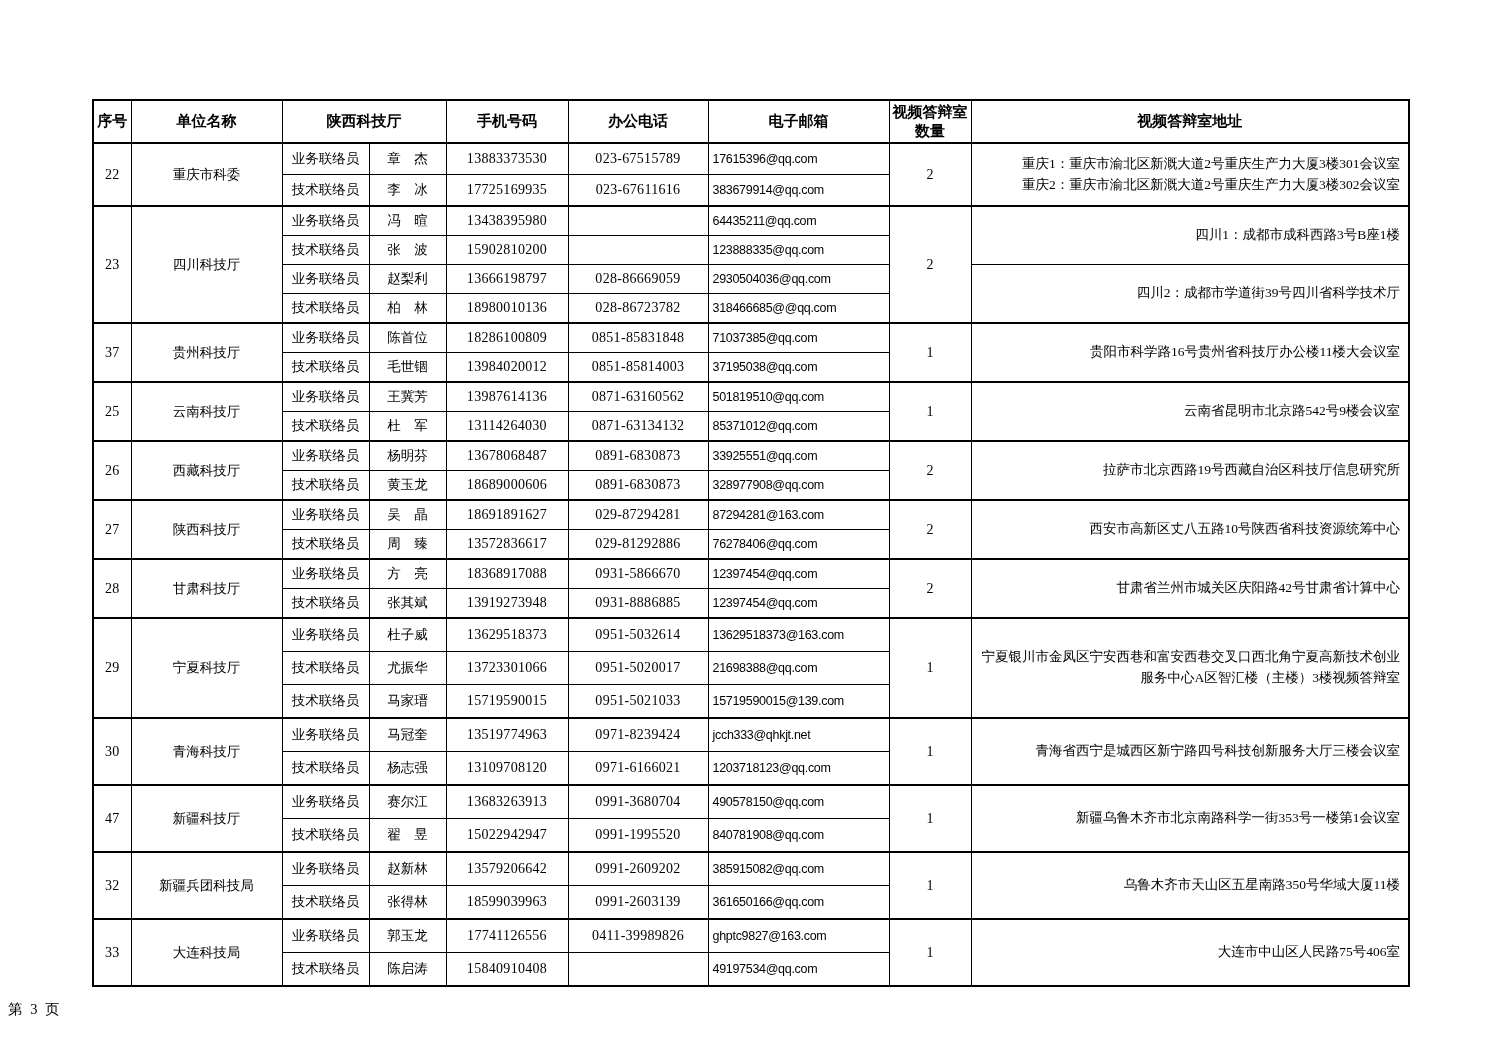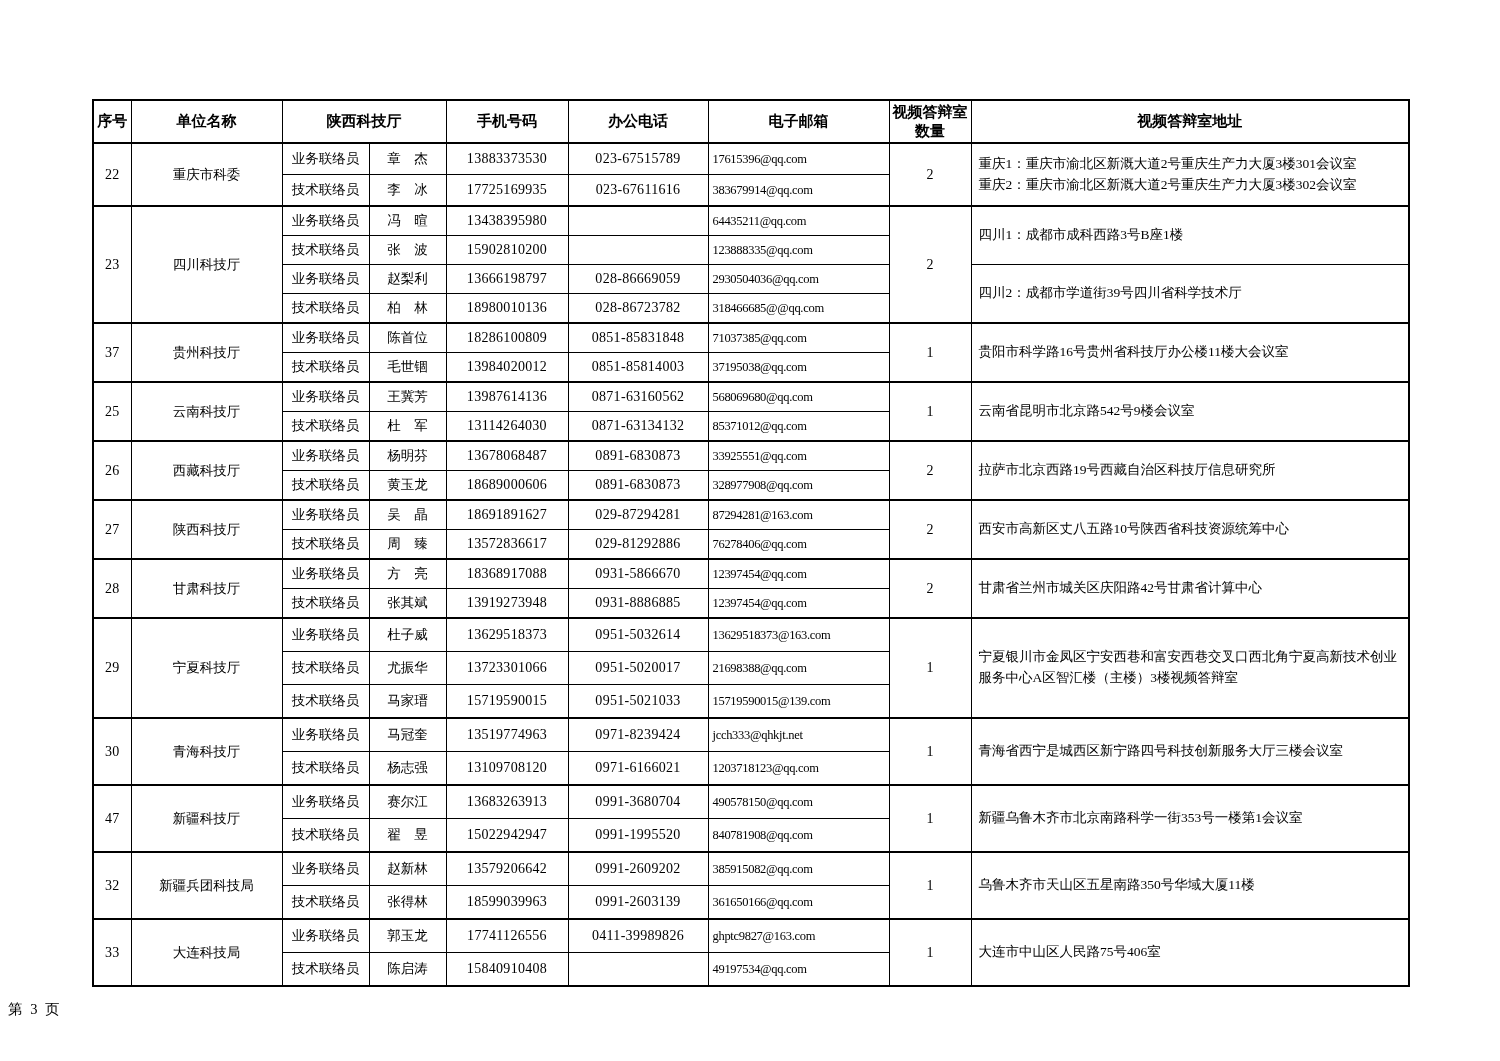--- a/index.html
+++ b/index.html
@@ -14,24 +14,24 @@
   }
   td,th{border:1px solid #000;padding:0;vertical-align:middle;overflow:hidden;}
   tr.bs > td{border-top:2px solid #000;}
   th{font-size:15px;font-weight:bold;text-align:center;height:41px;line-height:1.25;}
   td{font-size:13.5px;text-align:center;}
   .h30 > td{height:30px;}
   .h28 > td{height:28px;}
   .h32 > td{height:32px;}
   td.num{font-size:14px;letter-spacing:0.3px;}
   td.email{
-    font-family:Liberation Serif, serif;
+    font-family:Liberation Sans, sans-serif;
     font-size:12.5px;text-align:left;padding-left:4px;letter-spacing:-0.3px;
   }
-  td.addr{text-align:left;padding:3px 8px 3px 7px;line-height:1.55;}
+  td.addr{text-align:right;padding:3px 8px 3px 7px;line-height:1.55;}
   td.cnt{font-size:14px;}
   .footer{
     position:absolute;left:0;top:1000px;width:1500px;
     font-size:14.5px;letter-spacing:2px;padding-left:8px;
   }
 </style>
 </head>
 <body>
 
 <div class="table-wrap">
@@ -139,21 +139,21 @@
       <td class="email">37195038@qq.com</td>
     </tr>
 
     <tr class="bs h28">
       <td rowspan="2" class="num">25</td>
       <td rowspan="2">云南科技厅</td>
       <td>业务联络员</td>
       <td>王冀芳</td>
       <td class="num">13987614136</td>
       <td class="num">0871-63160562</td>
-      <td class="email">568069680@qq.com</td>
+      <td class="email">501819510@qq.com</td>
       <td rowspan="2" class="cnt">1</td>
       <td rowspan="2" class="addr">云南省昆明市北京路542号9楼会议室</td>
     </tr>
     <tr class="h28">
       <td>技术联络员</td>
       <td>杜　军</td>
       <td class="num">13114264030</td>
       <td class="num">0871-63134132</td>
       <td class="email">85371012@qq.com</td>
     </tr>

